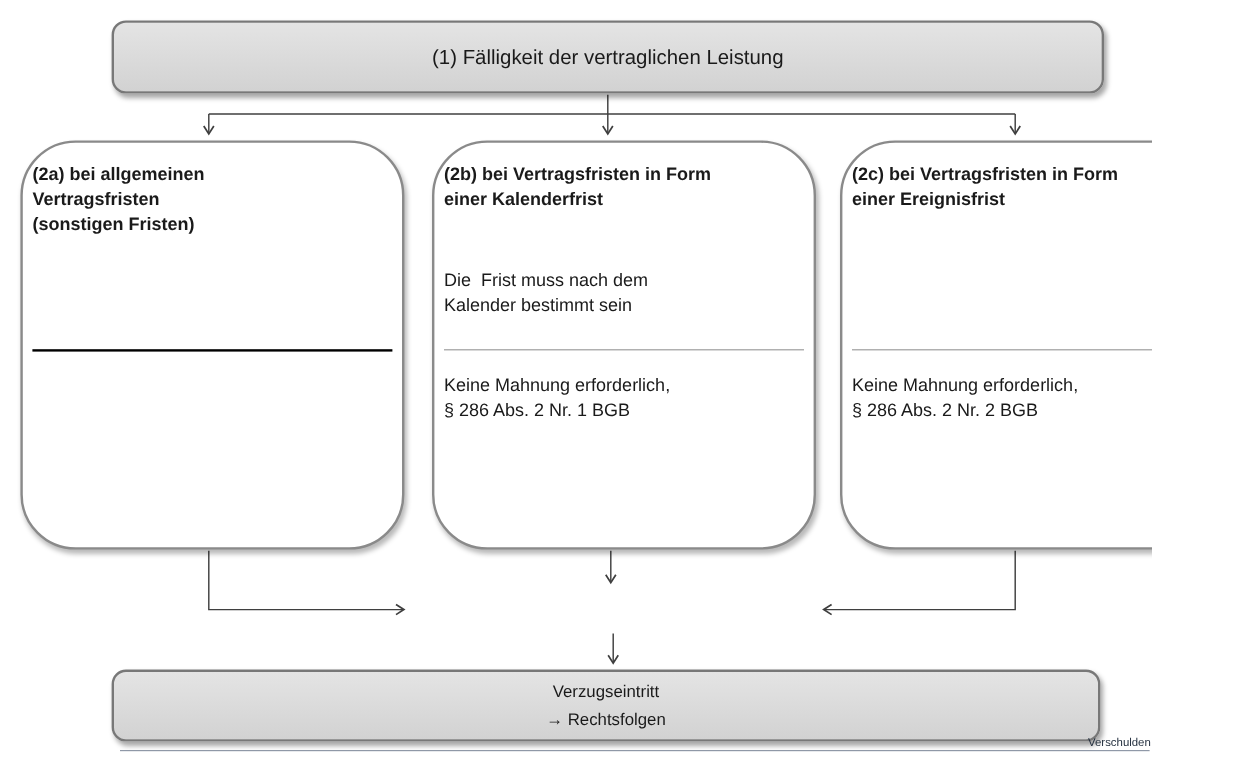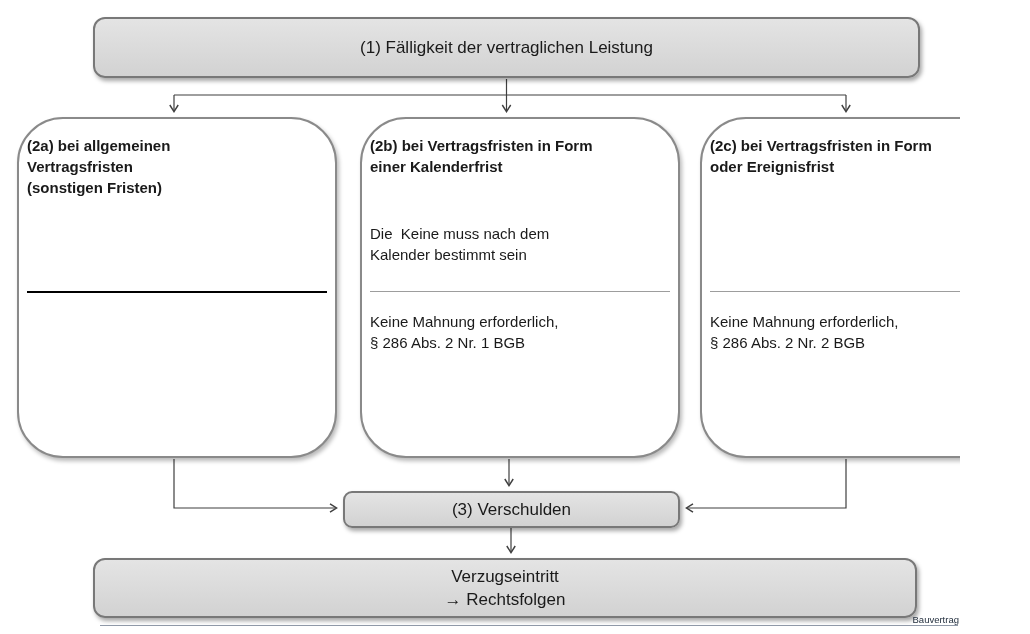--- a/index.html
+++ b/index.html
@@ -26,21 +26,21 @@
     justify-content: center;
     text-align: center;
   }
   .gray-node {
     background: linear-gradient(#e4e4e4, #d2d2d2);
     border: 2px solid #787878;
     box-shadow: 2px 3px 4px rgba(0,0,0,0.35);
   }
   .top-node { border-radius: 12px; font-size: 17px; }
   .mid-node { border-radius: 9px; font-size: 17px; }
-  .result-node { border-radius: 12px; font-size: 17px; line-height: 23px; white-space: pre-wrap; }
+  .result-node { border-radius: 12px; font-size: 14px; line-height: 23px; white-space: pre-wrap; }
   .white-box {
     position: absolute;
     box-sizing: border-box;
     background: #ffffff;
     border: 2px solid #8a8a8a;
     border-radius: 46px;
     box-shadow: 2px 3px 4px rgba(0,0,0,0.28);
   }
   .box-block {
     position: absolute;
@@ -103,40 +103,37 @@
   <div class="white-box" style="left:17px; top:117px; width:320px; height:341px;">
     <div class="box-block box-title" style="top:16px;">(2a) bei allgemeinen
 Vertragsfristen
 (sonstigen Fristen)</div>
     <div class="sep sep-dark" style="top:172px;"></div>
   </div>
 
   <div class="white-box" style="left:360px; top:117px; width:320px; height:341px;">
     <div class="box-block box-title" style="top:16px;">(2b) bei Vertragsfristen in Form
 einer Kalenderfrist</div>
-    <div class="box-block" style="top:104px;">Die  Keine muss nach dem
+    <div class="box-block" style="top:104px;">Die  Frist muss nach dem
 Kalender bestimmt sein</div>
     <div class="sep sep-light" style="top:172px;"></div>
     <div class="box-block" style="top:192px;">Keine Mahnung erforderlich,
 § 286 Abs. 2 Nr. 1 BGB</div>
   </div>
 
   <div class="white-box" style="left:700px; top:117px; width:318px; height:341px;">
     <div class="box-block box-title" style="top:16px;">(2c) bei Vertragsfristen in Form
-oder Ereignisfrist</div>
+einer Ereignisfrist</div>
     <div class="sep sep-light" style="top:172px;"></div>
     <div class="box-block" style="top:192px;">Keine Mahnung erforderlich,
 § 286 Abs. 2 Nr. 2 BGB</div>
   </div>
 
-  <div class="node gray-node mid-node" style="left:343px; top:491px; width:337px; height:37px;">
-    <span>(3) Verschulden</span>
-  </div>
 
   <div class="node gray-node result-node" style="left:93px; top:558px; width:824px; height:60px;">
     <span>Verzugseintritt
 → Rechtsfolgen</span>
   </div>
 
   <div class="footer-line"></div>
-  <div class="footer-text">Bauvertrag</div>
+  <div class="footer-text">Verschulden</div>
 
 </div>
 
 </body></html>

